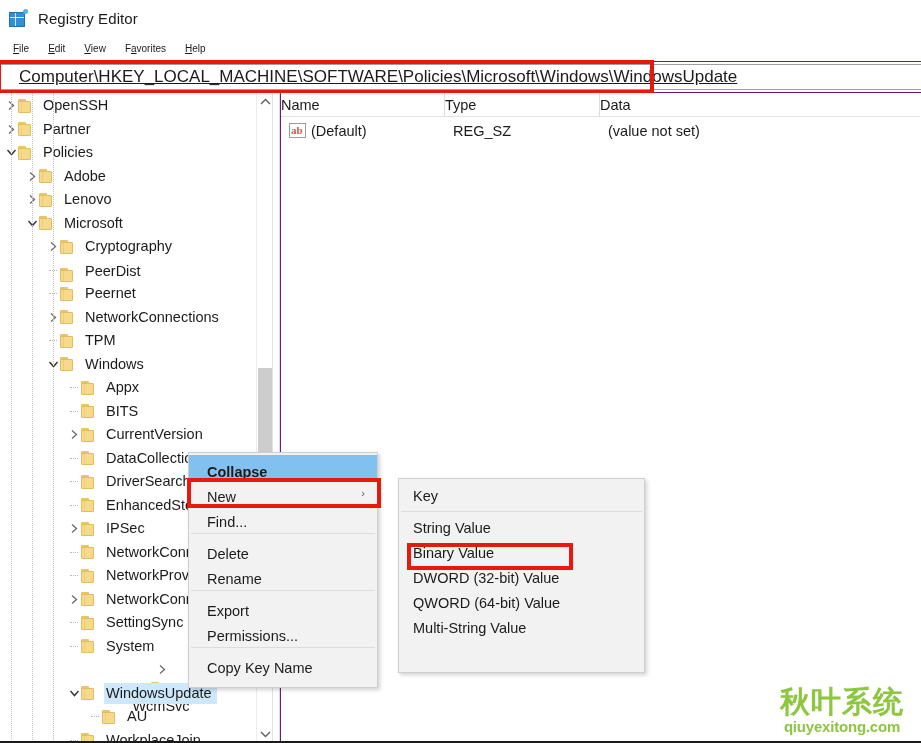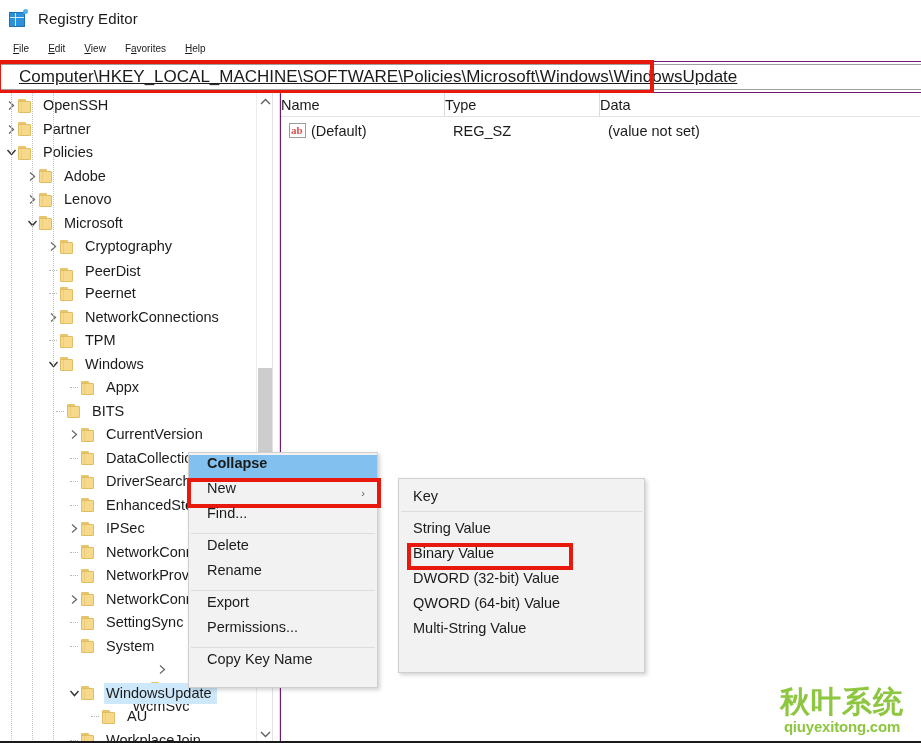--- a/index.html
+++ b/index.html
@@ -232,21 +232,21 @@
     position: absolute; left: 188px; top: 452px;
     width: 190px; height: 236px;
     background: #f2f2f2;
     border: 1px solid #cfcfcf;
     box-shadow: 2px 2px 4px rgba(0,0,0,.18);
     padding: 2px 0;
   }
   .mi {
     position: relative;
     height: 25px;
-    display: flex; align-items: flex-start;
+    display: flex; align-items: flex-end;
     padding-left: 18px;
     font-size: 14.5px; color: #1b1b1b;
     white-space: nowrap;
   }
   .mi.hl {
     background: #81c0ef;
     font-weight: bold;
   }
   .mi .subarrow {
     position: absolute; right: 12px; top: 50%;
@@ -482,21 +482,21 @@
           <span class="tlabel-bg"><span class="tlabel">Windows</span></span>
         </div>
         <div class="trow" style="padding-left: 67px;">
           <span class="dline"></span>
           <span class="folder">
             <span class="tab"></span>
             <span class="body"></span>
           </span>
           <span class="tlabel-bg"><span class="tlabel">Appx</span></span>
         </div>
-        <div class="trow" style="padding-left: 53px;">
+        <div class="trow" style="padding-left: 67px;">
           <span class="dline"></span>
           <span class="folder">
             <span class="tab"></span>
             <span class="body"></span>
           </span>
           <span class="tlabel-bg"><span class="tlabel">BITS</span></span>
         </div>
         <div class="trow" style="padding-left: 67px;">
           <span class="twist">
             <svg width="9" height="11" viewBox="0 0 9 11">

